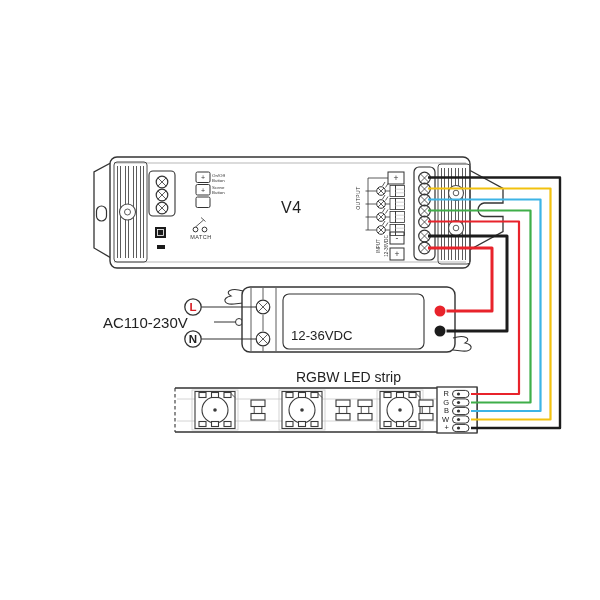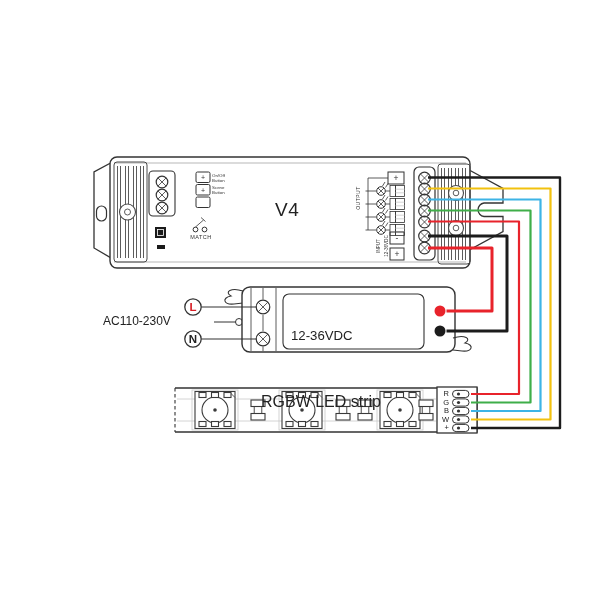--- a/index.html
+++ b/index.html
@@ -1,33 +1,33 @@
 <!DOCTYPE html>
 <html><head>
 <meta charset="utf-8">
 <style>
   html,body{margin:0;padding:0;background:#fff;}
   .stage{position:relative;width:600px;height:600px;background:#fff;overflow:hidden;
          font-family:"Liberation Sans","DejaVu Sans",sans-serif;color:#222;}
   svg.layer{position:absolute;left:0;top:0;}
   .t{position:absolute;color:#222;white-space:pre;}
-  .v4{font-size:19px;letter-spacing:.5px;}
+  .v4{font-size:16px;letter-spacing:.5px;margin-left:6px;}
   .btnlab{font-size:8.8px;line-height:1.12;width:44px;white-space:normal;
           transform:scale(.5);transform-origin:0 0;color:#333;}
   .match{width:60px;height:12px;line-height:12px;text-align:center;font-size:11px;
          letter-spacing:1px;transform:scale(.5);transform-origin:center;color:#333;}
   .rot{text-align:center;transform:rotate(-90deg) scale(.5);transform-origin:center;
        white-space:nowrap;color:#333;}
   .boxglyph{text-align:center;font-size:8.5px;color:#333;}
   .pslines{font-size:13.2px;line-height:15.5px;}
-  .ac{font-size:12px;}
+  .ac{font-size:15px;}
   .lncirc{width:16.4px;height:16.4px;line-height:16.4px;text-align:center;
           font-size:11.5px;font-weight:bold;}
   .live{color:#d81f26;}
-  .striptitle{width:140px;text-align:left;font-size:16px;margin-top:24px;}
+  .striptitle{width:140px;text-align:right;font-size:14px;}
   .termlab{width:13px;text-align:right;font-size:7.5px;line-height:8px;color:#222;}
   .ln{stroke:#333;fill:none;stroke-width:1.2;}
   .fw{fill:#fff;stroke:#333;stroke-width:1.3;}
   .fin{stroke:#4a4a4a;stroke-width:.9;fill:none;}
   .thin{stroke:#333;stroke-width:.8;fill:none;}
   .cmp{fill:#fff;stroke:#3a3a3a;stroke-width:1.1;}
   .lt{stroke:#c9c9c9;stroke-width:.8;fill:none;}
   .wire{fill:none;stroke-linejoin:round;stroke-linecap:butt;}
 </style>
 </head>

